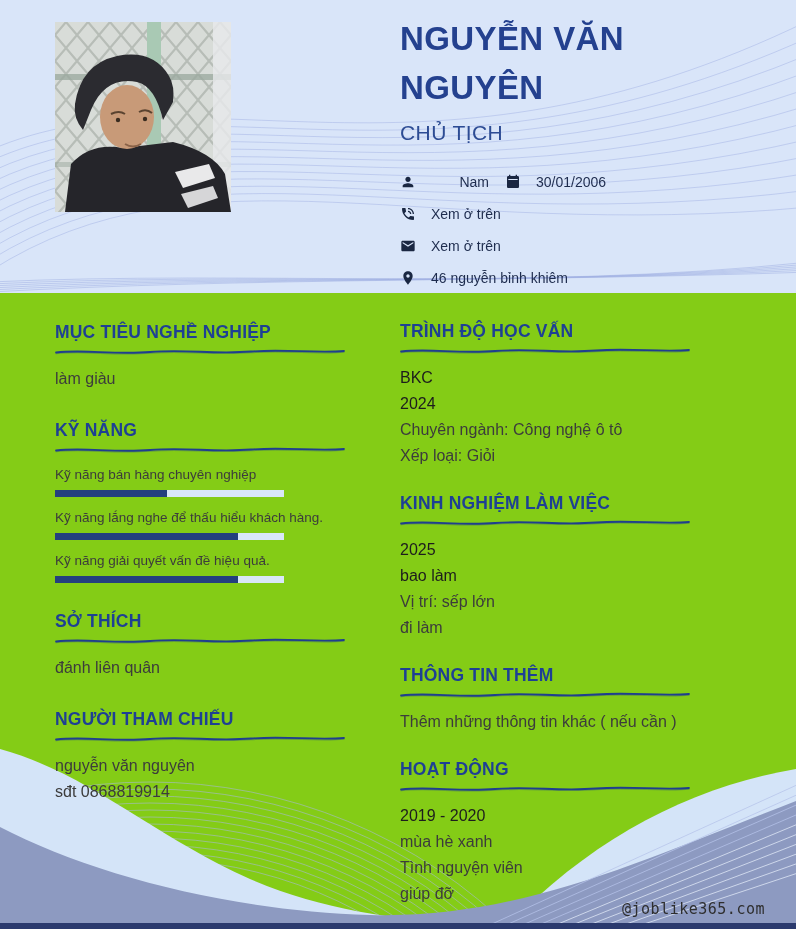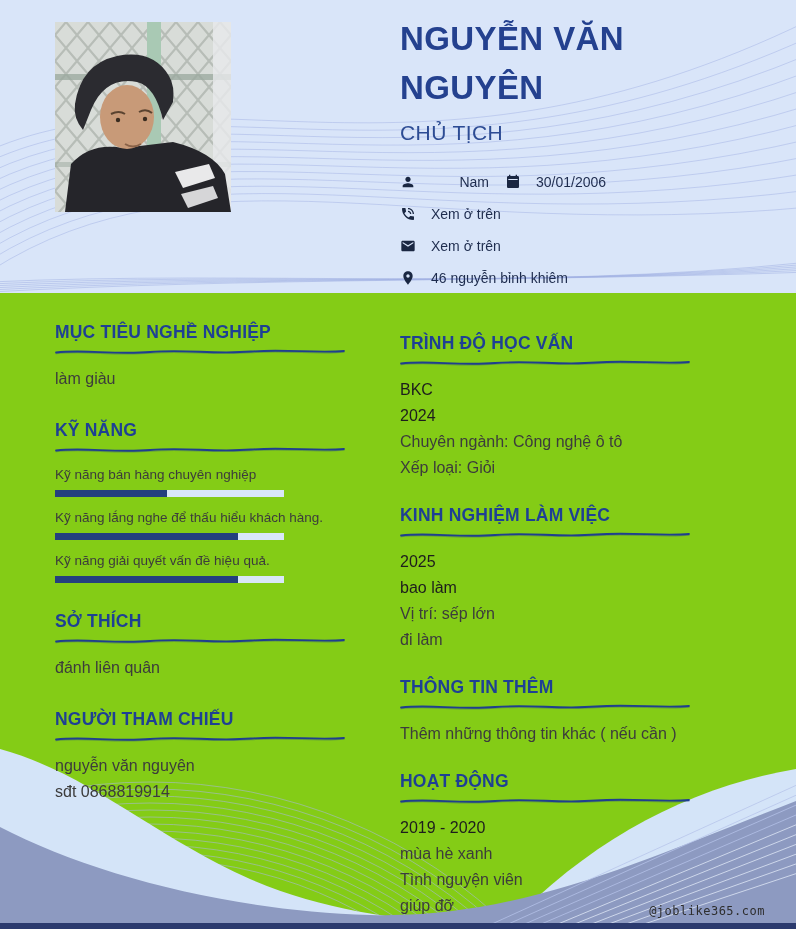--- a/index.html
+++ b/index.html
@@ -38,21 +38,21 @@
   .first-line { margin-top:10px; }
   .skill-label { margin-top:13px; font-size:13.5px; color:#3c3c3c; }
   .bar { margin-top:8px; width:229px; height:7px; background:#d9e7f8; }
   .bar .fill { height:7px; background:#24407e; width:0; }
 
   
   .footer-waves { position:absolute; left:0; bottom:0; width:796px; height:190px; z-index:1; }
   .footer-waves svg { display:block; width:796px; height:190px; }
   .watermark { position:absolute; right:31px; bottom:11px; z-index:3;
                font-family:"DejaVu Sans Mono","Liberation Mono",monospace;
-               font-size:12px; color:#2e2e2e; letter-spacing:.5px;text-align:center; }
+               font-size:15px; color:#2e2e2e; letter-spacing:.5px;text-align:center; }
 </style>
 </head>
 <body>
 
 <div class="page">
 
   <header class="header">
     <svg class="header-deco" id="header-deco" viewBox="0 0 796 293">
         <path d="M-10 150 C 200 60, 420 210, 810 20" fill="none" stroke="#9dade2" stroke-opacity="0.45" stroke-width="1"></path>
         <path d="M-10 161 C 200 67, 420 213, 810 37" fill="none" stroke="#9dade2" stroke-opacity="0.45" stroke-width="1"></path>
@@ -187,21 +187,21 @@
     <h2 class="sec mt-sec">NGƯỜI THAM CHIẾU</h2>
     <svg class="squiggle" viewBox="0 0 290 9" preserveAspectRatio="none">
         <path class="sq1" d="M1 5.5 C 30 2, 58 8, 95 5 C 132 2, 158 7.5, 196 4.5 C 230 1.8, 262 6.5, 289 4"></path>
         <path class="sq2" d="M1 6.7 C 30 3.2, 58 9.2, 95 6.2 C 132 3.2, 158 8.7, 196 5.7 C 230 3, 262 7.7, 289 5.2"></path>
       </svg>
     <p class="body first-line">nguyễn văn nguyên</p>
     <p class="body">sđt 0868819914</p>
   </section>
 
   <section class="col right">
-    <h2 class="sec" style="margin-top:33px">TRÌNH ĐỘ HỌC VẤN</h2>
+    <h2 class="sec" style="margin-top:21px">TRÌNH ĐỘ HỌC VẤN</h2>
     <svg class="squiggle" viewBox="0 0 290 9" preserveAspectRatio="none">
         <path class="sq1" d="M1 5.5 C 30 2, 58 8, 95 5 C 132 2, 158 7.5, 196 4.5 C 230 1.8, 262 6.5, 289 4"></path>
         <path class="sq2" d="M1 6.7 C 30 3.2, 58 9.2, 95 6.2 C 132 3.2, 158 8.7, 196 5.7 C 230 3, 262 7.7, 289 5.2"></path>
       </svg>
     <p class="body strong first-line">BKC</p>
     <p class="body strong">2024</p>
     <p class="body">Chuyên ngành: Công nghệ ô tô</p>
     <p class="body">Xếp loại: Giỏi</p>
 
     <h2 class="sec" style="margin-top:24px">KINH NGHIỆM LÀM VIỆC</h2>

